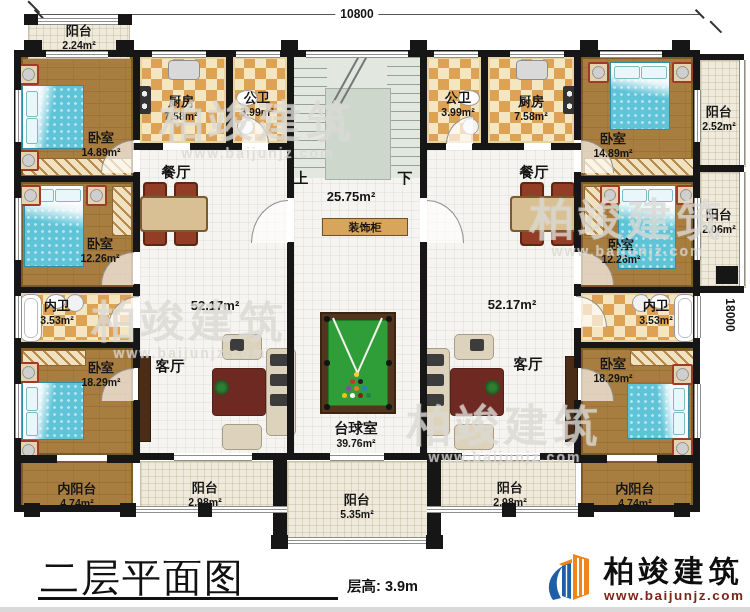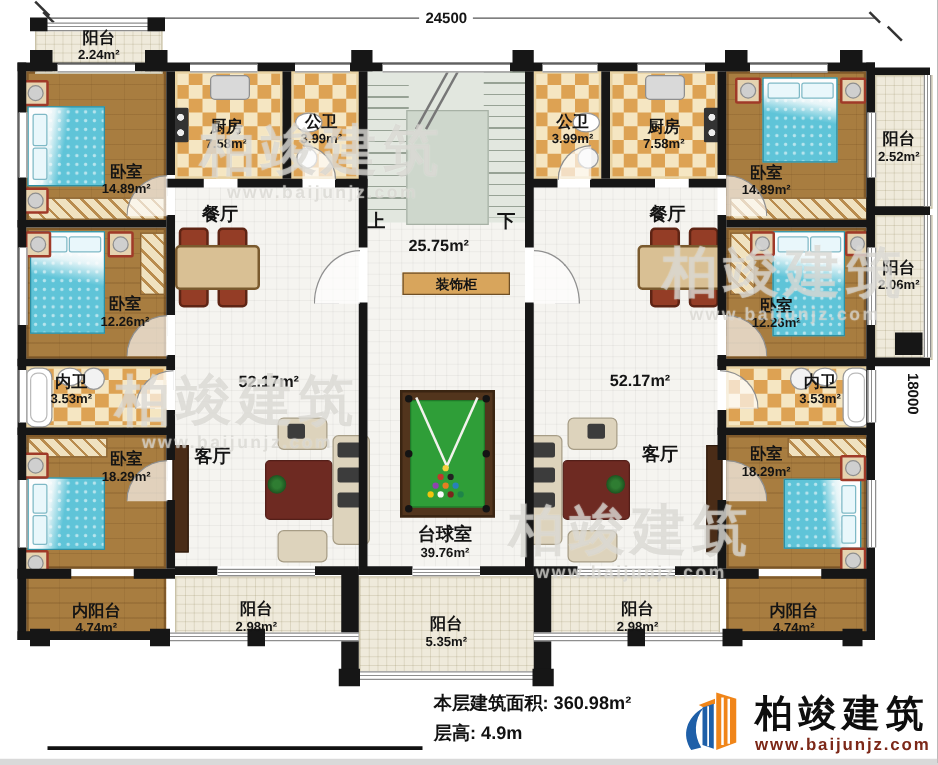--- a/index.html
+++ b/index.html
@@ -466,21 +466,21 @@
   <div class="p rl lg" style="left:301px;top:178px">
       <b>上</b>
     </div>
   <div class="p rl lg" style="left:405px;top:178px">
       <b>下</b>
     </div>
 
   <div class="p dline" style="left:38px;top:14px;width:662px;height:1px"></div>
   <div class="p tick" style="left:33px;top:13px"></div>
   <div class="p tick" style="left:694px;top:13px"></div>
-  <div class="p dimt" style="left:357px;top:14px">24500</div>
+  <div class="p dimt" style="left:357px;top:14px">10800</div>
   <div class="p dimt" style="left:730px;top:315px;transform:translate(-50%,-50%) rotate(90deg);background:transparent">18000</div>
   <div class="p tick" style="left:26px;top:6px;width:16px"></div>
   <div class="p tick" style="left:708px;top:26px;width:16px"></div>
 
   <div class="p wm" style="left:258px;top:130px">
       <div class="t">柏竣建筑</div>
       <div class="u">www.baijunjz.com</div>
     </div>
   <div class="p wm" style="left:190px;top:330px">
       <div class="t">柏竣建筑</div>
@@ -488,25 +488,24 @@
     </div>
   <div class="p wm" style="left:628px;top:228px">
       <div class="t">柏竣建筑</div>
       <div class="u">www.baijunjz.com</div>
     </div>
   <div class="p wm" style="left:505px;top:434px">
       <div class="t">柏竣建筑</div>
       <div class="u">www.baijunjz.com</div>
     </div>
 
+  <div class="p tb-title" style="left:40px;top:551px">二层平面图</div>
   <div class="p tb-line" style="left:38px;top:597px;width:300px;height:3px"></div>
-  <div class="p tb-info" style="left:347px;top:553px">
-    <span>本层建筑面积:</span> <span>360.98m²</span></div>
   <div class="p tb-info" style="left:347px;top:577px">
-    <span>层高:</span> <span>4.9m</span></div>
+    <span>层高:</span> <span>3.9m</span></div>
   <svg class="p" style="left:543px;top:550px;z-index:40" width="58" height="56" viewBox="0 0 58 56">
     <path d="M10 50 C2 38 6 24 20 16 C12 26 12 38 18 48 Z" fill="#1e5fa8"></path>
     <path d="M16 14 L29 9 L29 13 L20 16 Z" fill="#f08519"></path>
     <path d="M19 16 L28 13 L28 49 L19 46 Z" fill="#1e5fa8"></path>
     <g stroke="#fff" stroke-width="1.4">
         <line x1="23.5" y1="15" x2="23.5" y2="47"></line>
       </g>
     <path d="M30 4 L46 9 L46 44 L30 50 Z" fill="#f08519"></path>
     <g stroke="#fff" stroke-width="2">
         <line x1="35" y1="8" x2="35" y2="46"></line>

